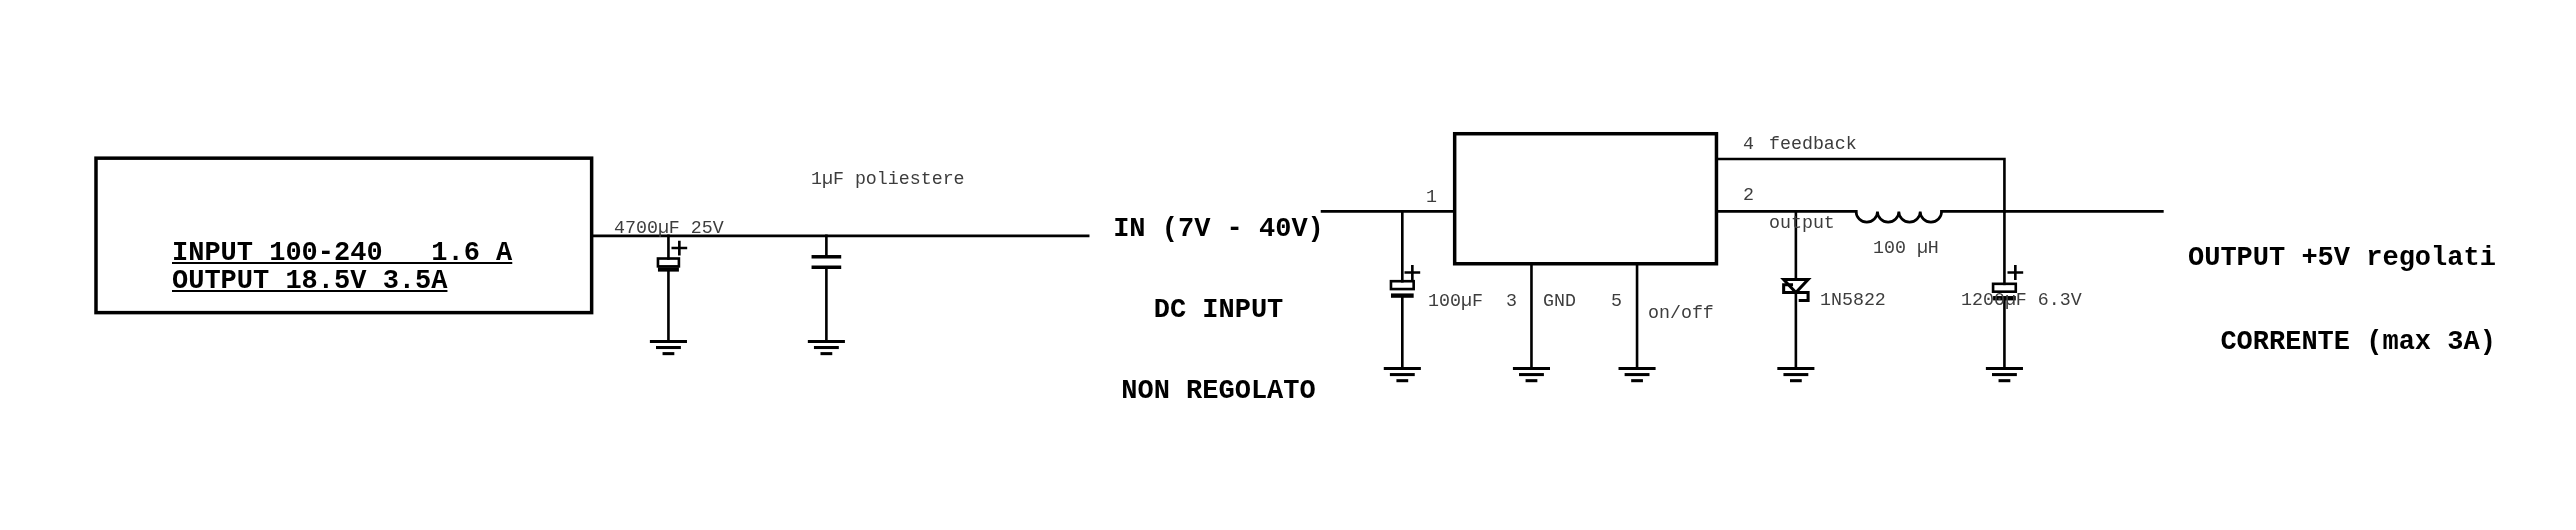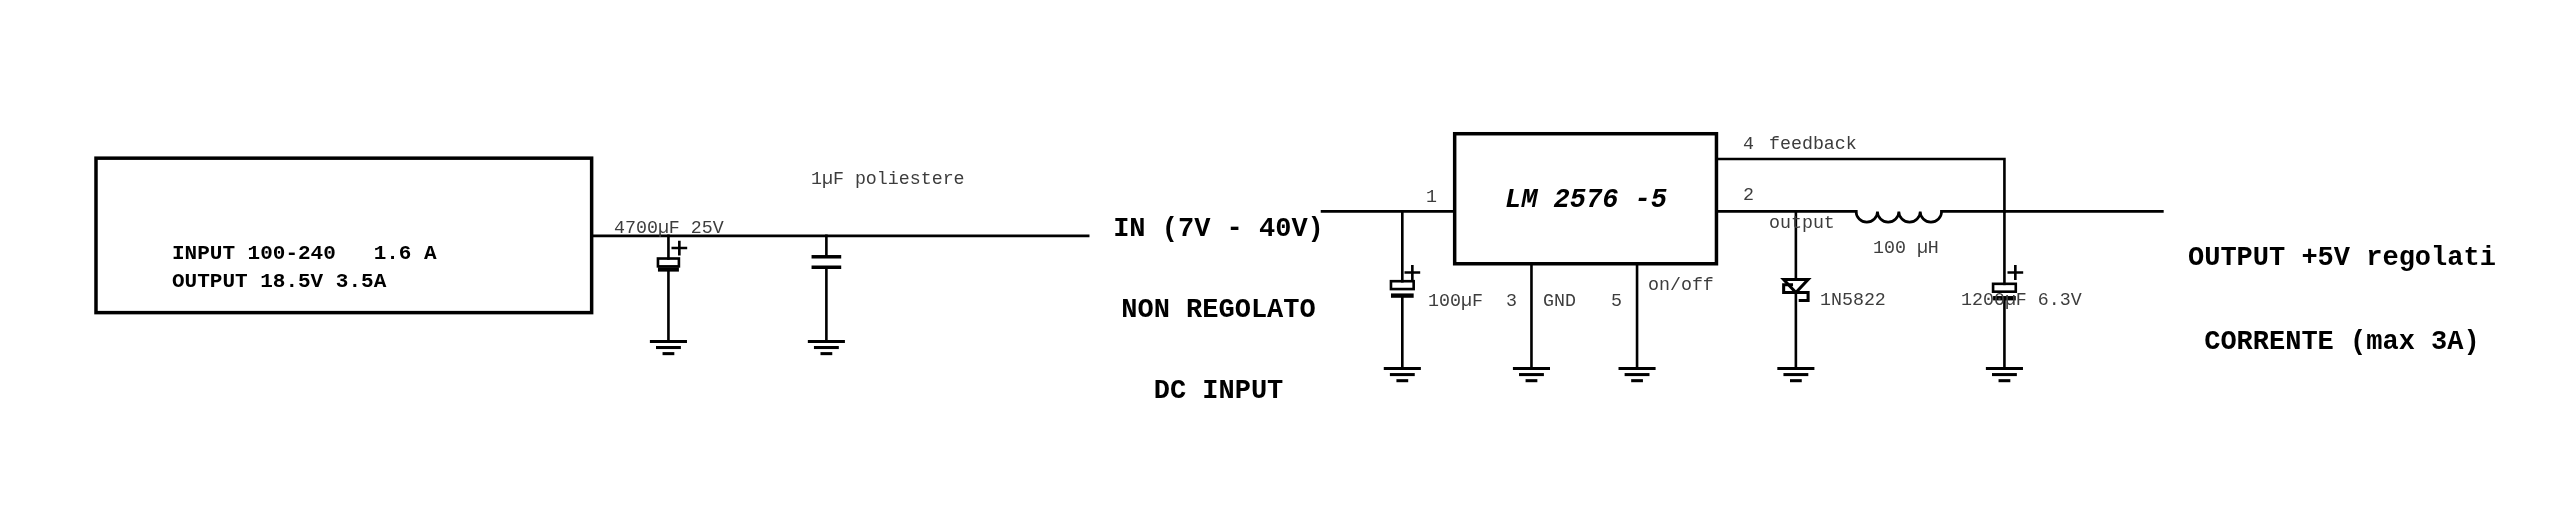--- a/index.html
+++ b/index.html
@@ -6,23 +6,23 @@
   .stage{
     position:relative;width:2576px;height:531px;background:#ffffff;
     font-family:"Liberation Mono","DejaVu Sans Mono",monospace;
     overflow:hidden;
   }
   .schem-svg{position:absolute;left:0;top:0;}
   .lbl{position:absolute;white-space:pre;color:#000;}
   .sm{font-size:18.3px;font-weight:400;color:#3d3d3d;line-height:18.3px;}
   .bg{font-weight:700;color:#000;}
   .box-title{font-size:25px;line-height:25px;}
-  .box-spec{font-size:21px;line-height:23px;}
+  .box-spec{font-size:27px;line-height:23px;text-decoration:underline;}
   .note{font-size:27px;line-height:27px;text-align:center;}
-  .note-right{font-size:27px;line-height:28px;text-align:center;}
+  .note-right{font-size:27px;line-height:28px;text-align:right;}
   .chip-name{font-size:27px;line-height:27px;font-style:italic;text-align:center;}
 </style>
 </head>
 <body>
 
 <div class="stage">
 
   <svg class="schem-svg" width="2576" height="531" viewBox="0 0 2952 608" fill="none" stroke="#000" stroke-width="3" stroke-linecap="square">
 
     <defs>
@@ -102,36 +102,35 @@
   </svg>
 
   <div class="lbl bg box-spec" style="left:172px;top:242px;">INPUT 100-240   1.6 A</div>
   <div class="lbl bg box-spec" style="left:172px;top:270px;">OUTPUT 18.5V 3.5A</div>
 
   <div class="lbl sm" style="left:614px;top:187px;margin-top:32px;">4700µF 25V</div>
   <div class="lbl sm" style="left:771px;top:170px;margin-left:40px;">1µF poliestere</div>
 
   <div class="lbl bg note" style="left:1113px;top:162px;width:211px;">
     <div>IN (7V - 40V)</div>
+    <div>DC INPUT</div>
     <div>NON REGOLATO</div>
-    <div>DC INPUT</div>
   </div>
 
-  <div class="lbl bg chip-name" style="left:1455px;top:187px;width:262px;">LM 2576 -5</div>
 
   <div class="lbl sm" style="left:1426px;top:188px;">1</div>
   <div class="lbl sm" style="left:1743px;top:135px;">4</div>
   <div class="lbl sm" style="left:1769px;top:135px;">feedback</div>
   <div class="lbl sm" style="left:1743px;top:186px;">2</div>
   <div class="lbl sm" style="left:1769px;top:186px;margin-top:28px;">output</div>
   <div class="lbl sm" style="left:1428px;top:292px;">100µF</div>
   <div class="lbl sm" style="left:1506px;top:292px;">3</div>
   <div class="lbl sm" style="left:1543px;top:292px;">GND</div>
   <div class="lbl sm" style="left:1611px;top:292px;">5</div>
-  <div class="lbl sm" style="left:1648px;top:276px;text-align:center;">on/off</div>
+  <div class="lbl sm" style="left:1648px;top:304px;text-align:center;">on/off</div>
 
   <div class="lbl sm" style="left:1820px;top:291px;">1N5822</div>
   <div class="lbl sm" style="left:1873px;top:239px;">100 µH</div>
   <div class="lbl sm" style="left:1932px;top:291px;margin-left:29px;">1200µF 6.3V</div>
 
   <div class="lbl bg note-right" style="left:2188px;top:188px;">
     <div>OUTPUT +5V regolati</div>
     <div>CORRENTE (max 3A)</div>
   </div>
 

